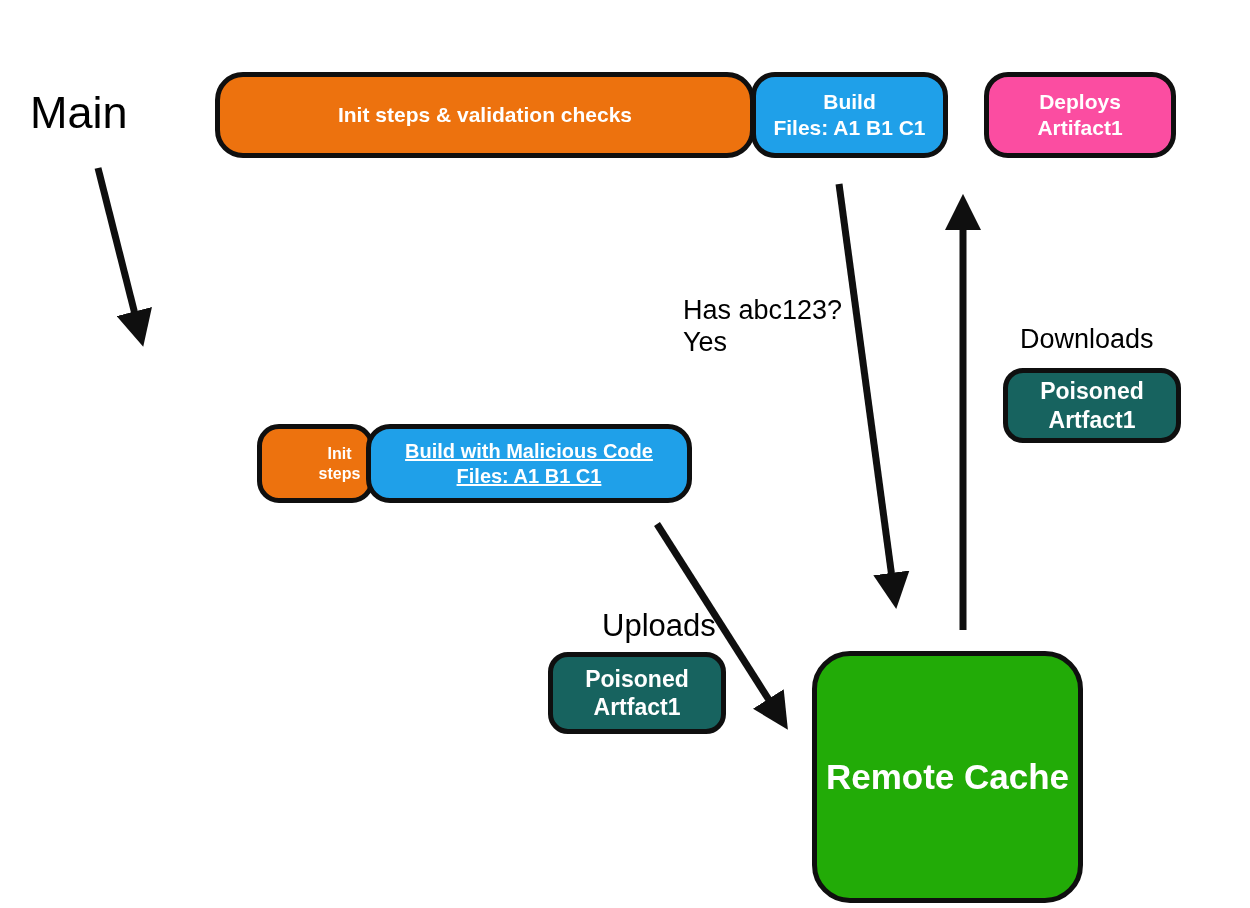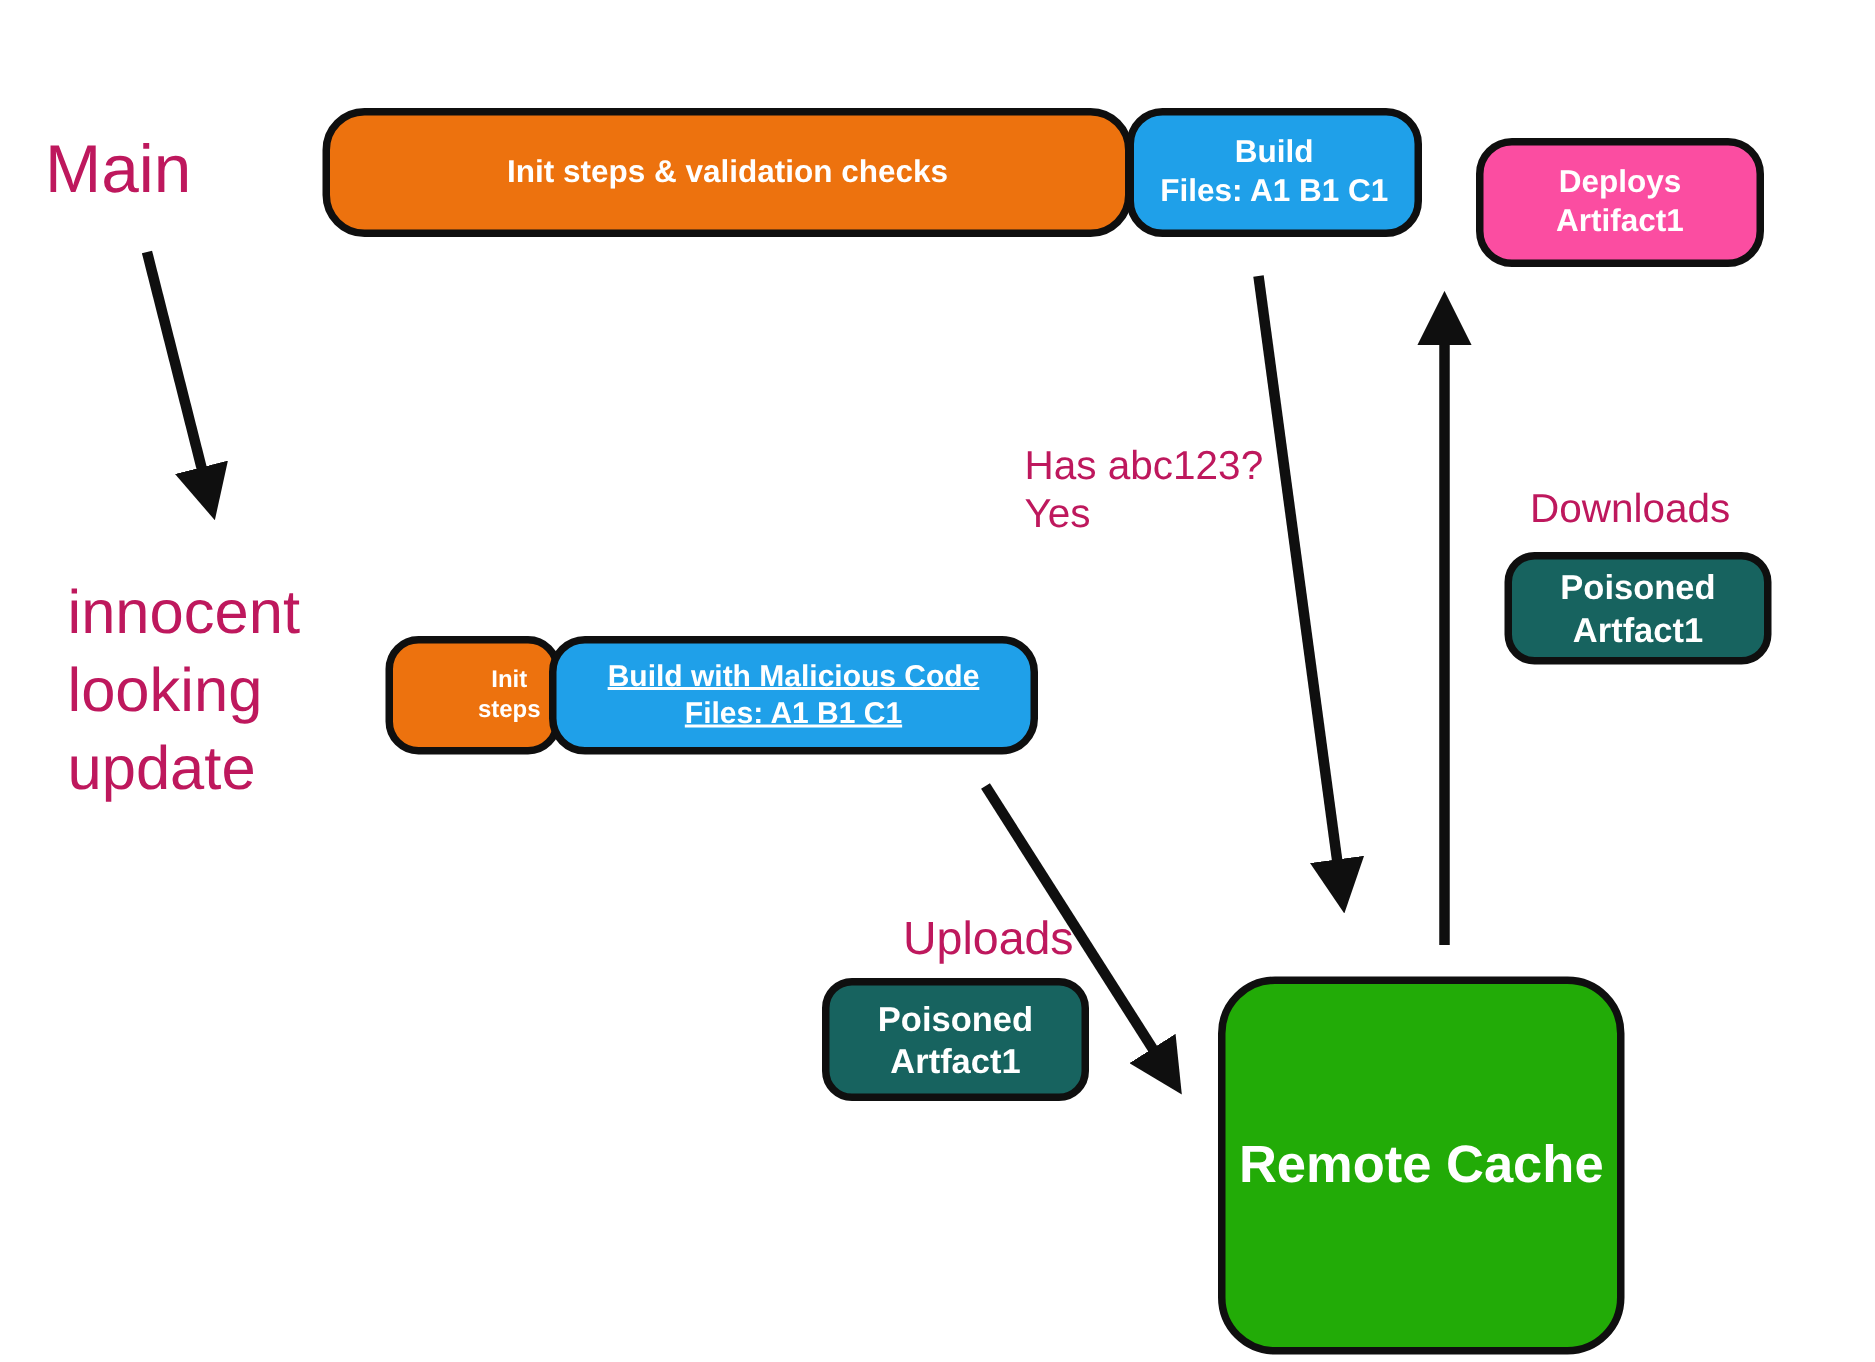--- a/index.html
+++ b/index.html
@@ -29,35 +29,35 @@
     line-height: 1.22;
   }
   .node.orange { background: var(--orange); margin-left: 19px; }
   .node.blue   { background: var(--blue); }
   .node.pink   { background: var(--pink); }
   .node.teal   { background: var(--teal); }
   .node.green  { background: var(--green); }
 
   .freelabel {
     position: absolute;
-    color: #be185d;
+    color: #000000;
     white-space: pre-line;
   }
 
   #node-init-validation {
     left: 196px; top: 72px; width: 540px; height: 86px;
     border-radius: 28px; font-size: 21px;
   }
   #node-build {
     left: 751px; top: 72px; width: 197px; height: 86px;
     border-radius: 24px; font-size: 21px;
   }
   #node-deploys {
     left: 984px; top: 72px; width: 192px; height: 86px;
-    border-radius: 24px; font-size: 21px; margin-top: 20px;
+    border-radius: 24px; font-size: 21px;
   }
   #node-init-steps {
     left: 238px; top: 424px; width: 117px; height: 79px;
     border-radius: 22px; font-size: 16px; padding-left: 48px;
   }
   #node-build-malicious {
     left: 366px; top: 424px; width: 326px; height: 79px;
     border-radius: 24px; font-size: 20px; text-decoration: underline;
   }
   #node-poisoned-download {
@@ -122,23 +122,20 @@
   <div class="freelabel" id="label-main">Main</div>
 
   <div class="node orange" id="node-init-validation">Init steps &amp; validation checks</div>
 
   <div class="node blue" id="node-build">Build
 Files: A1 B1 C1</div>
 
   <div class="node pink" id="node-deploys">Deploys
 Artifact1</div>
 
-  <div class="freelabel" id="label-innocent-update">innocent
-looking
-update</div>
 
   <div class="node orange" id="node-init-steps">Init steps</div>
 
   <div class="node blue" id="node-build-malicious">Build with Malicious Code
 Files: A1 B1 C1</div>
 
   <div class="freelabel" id="label-has-abc123">Has abc123?
 Yes</div>
 
   <div class="freelabel" id="label-downloads">Downloads</div>

